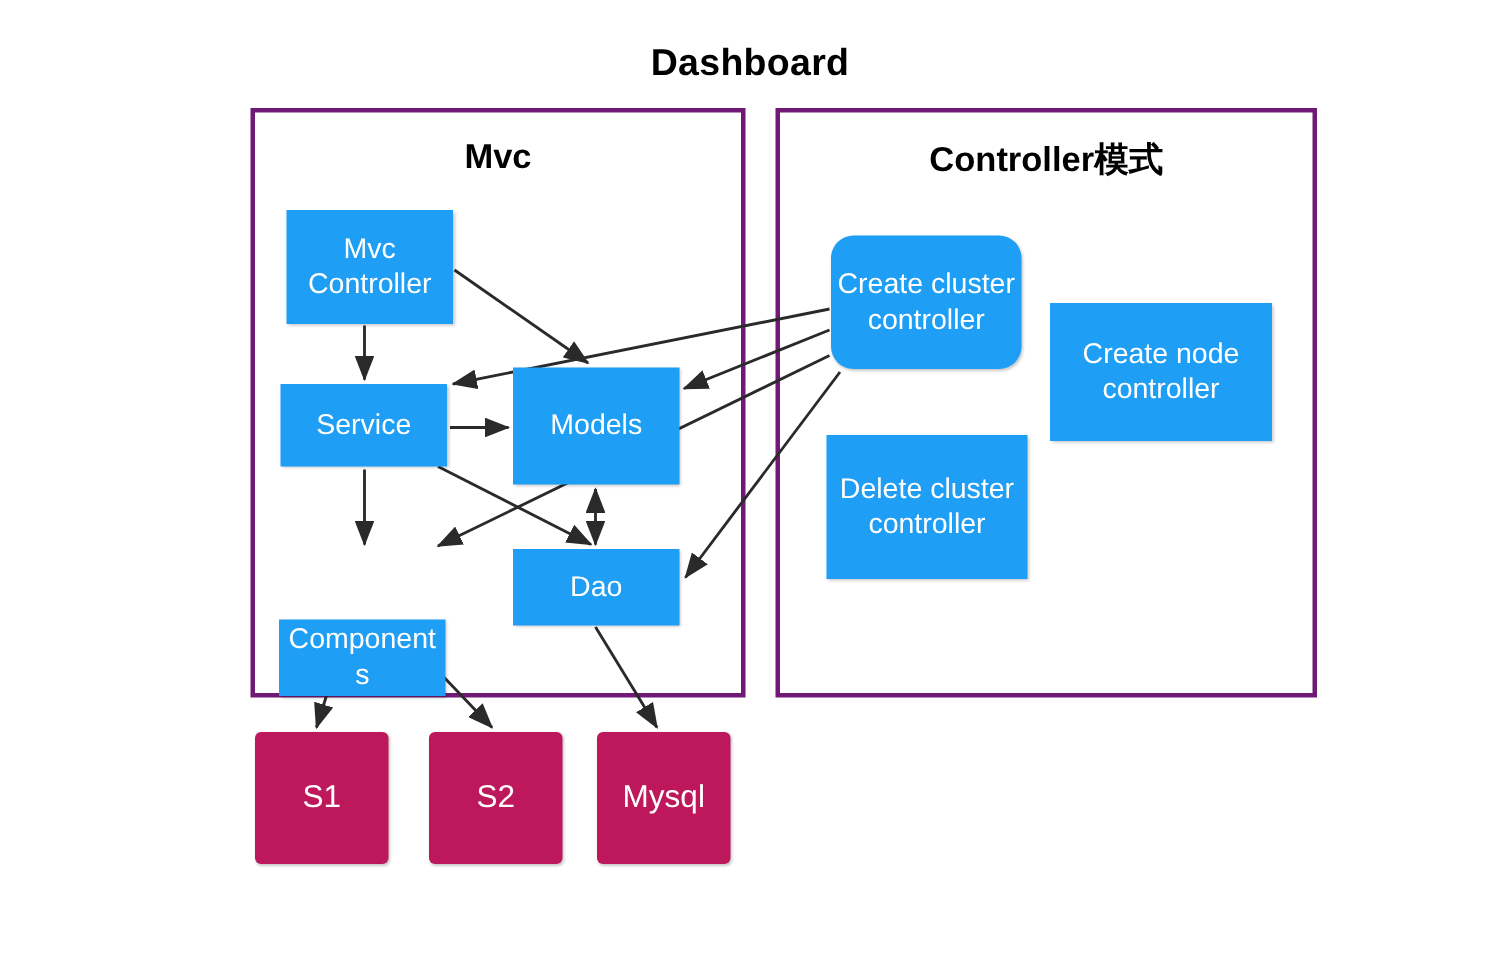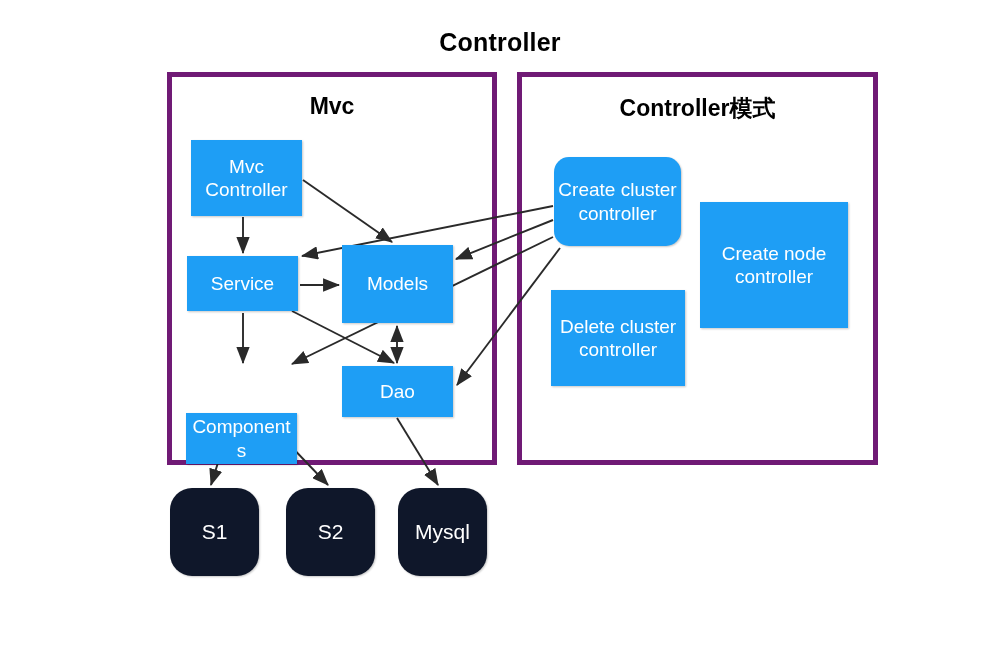--- a/index.html
+++ b/index.html
@@ -24,21 +24,21 @@
     top: 28px;
     width: 1000px;
     text-align: center;
     font-size: 25px;
     font-weight: bold;
     color: #000000;
     letter-spacing: 0.2px;
   }
   .panel {
     position: absolute;
-    border: 5px solid #701a75;
+    border: 3px solid #701a75;
     background: transparent;
     box-sizing: border-box;
   }
   .panel-title {
     position: absolute;
     top: 16px;
     left: 0;
     width: 100%;
     text-align: center;
     font-size: 23px;
@@ -55,22 +55,22 @@
     color: #ffffff;
     line-height: 1.22;
     padding: 2px 4px;
     box-shadow: 1px 1px 2px rgba(0,0,0,0.22);
   }
   .node.blue {
     background: #1E9EF5;
     font-size: 19px;
   }
   .node.orange {
-    background: #0f172a;
-    border-radius: 22px;
+    background: #be185d;
+    border-radius: 4px;
     font-size: 21px;
   }
   .node-label {
     display: block;
     width: 100%;
     word-wrap: break-word;
     overflow-wrap: break-word;
   }
   svg.edges {
     position: absolute;
@@ -84,21 +84,21 @@
     stroke: #2a2a2a;
     stroke-width: 1.9;
     fill: none;
   }
 </style>
 </head>
 <body>
 
 <div id="canvas">
 
-  <div class="diagram-title">Controller</div>
+  <div class="diagram-title">Dashboard</div>
 
   <div class="panel" id="panel-mvc" style="left: 167px; top: 72px; width: 330px; height: 393px;">
     <div class="panel-title">Mvc</div>
   </div>
 
   <div class="panel" id="panel-controller" style="left: 517px; top: 72px; width: 361px; height: 393px;">
     <div class="panel-title">Controller模式</div>
   </div>
 
   <svg class="edges" viewBox="0 0 1000 652">
@@ -155,21 +155,21 @@
   </div>
 
   <div class="node blue" id="node-dao" style="left: 342px; top: 366px; width: 111px; height: 51px;">
     <span class="node-label">Dao</span>
   </div>
 
   <div class="node blue" id="node-create-cluster-controller" style="left: 554px; top: 157px; width: 127px; height: 89px; border-radius: 15px;">
     <span class="node-label">Create cluster controller</span>
   </div>
 
-  <div class="node blue" id="node-create-node-controller" style="left: 700px; top: 202px; width: 148px; height: 126px;">
+  <div class="node blue" id="node-create-node-controller" style="left: 700px; top: 202px; width: 148px; height: 92px;">
     <span class="node-label">Create node controller</span>
   </div>
 
   <div class="node blue" id="node-delete-cluster-controller" style="left: 551px; top: 290px; width: 134px; height: 96px;">
     <span class="node-label">Delete cluster controller</span>
   </div>
 
   <div class="node orange" id="node-s1" style="left: 170px; top: 488px; width: 89px; height: 88px;">
     <span class="node-label">S1</span>
   </div>

